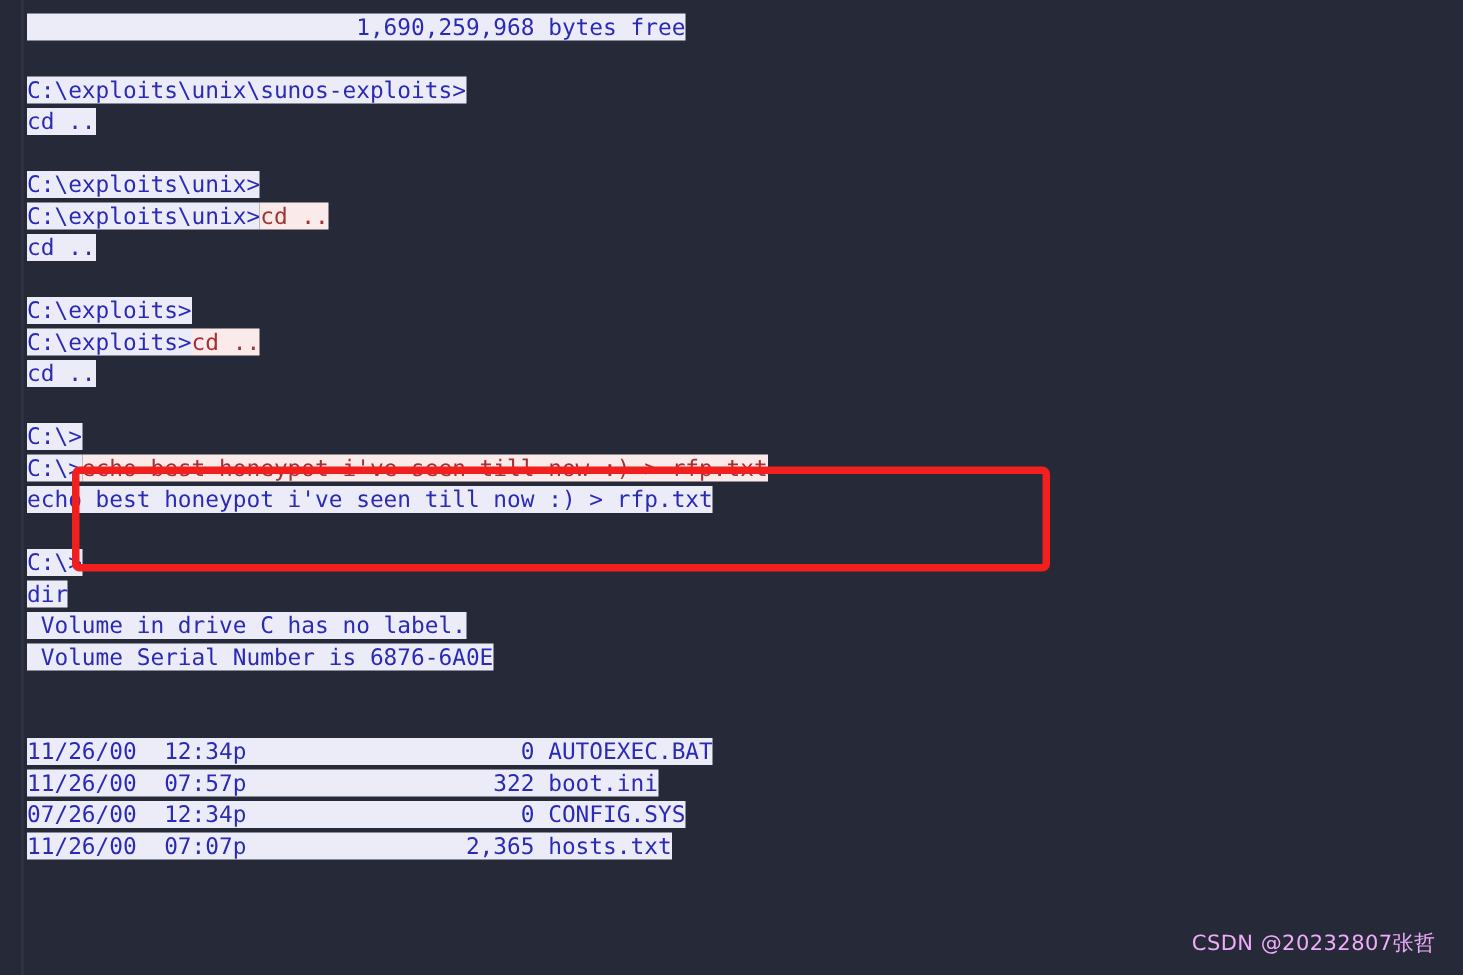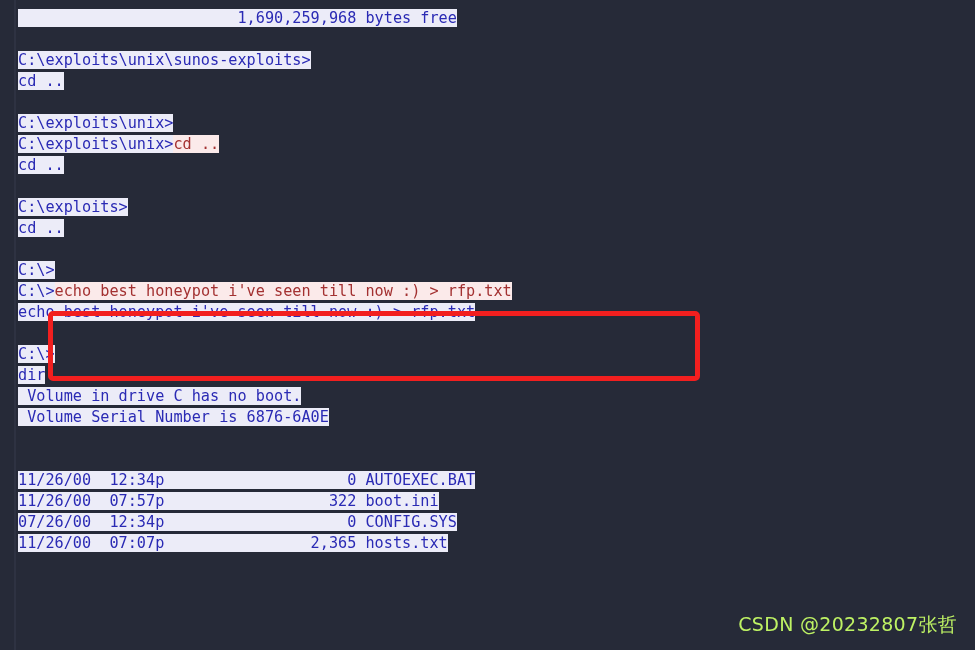--- a/index.html
+++ b/index.html
@@ -84,22 +84,22 @@
     border-radius: 5px;
     box-sizing: border-box;
     pointer-events: none;
   }
 
   #watermark {
     position: absolute;
     right: 18px;
     bottom: 12px;
     font-family: "DejaVu Sans", "Liberation Sans", sans-serif;
-    font-size: 19px;
-    color: #bef264;
+    font-size: 14px;
+    color: #f0abfc;
     letter-spacing: 0.3px;
     white-space: nowrap;
   }
 </style>
 </head>
 <body>
 
 <div id="terminal">
 
   <div class="gutter-stripe"></div>
@@ -108,29 +108,30 @@
       <div class="line"><span class="run out">                        1,690,259,968 bytes free</span></div>
       <div class="line blank">&nbsp;</div>
       <div class="line"><span class="run out">C:\exploits\unix\sunos-exploits&gt;</span></div>
       <div class="line"><span class="run out">cd ..</span></div>
       <div class="line blank">&nbsp;</div>
       <div class="line"><span class="run out">C:\exploits\unix&gt;</span></div>
       <div class="line"><span class="run out">C:\exploits\unix&gt;</span><span class="run cmd">cd ..</span></div>
       <div class="line"><span class="run out">cd ..</span></div>
       <div class="line blank">&nbsp;</div>
       <div class="line"><span class="run out">C:\exploits&gt;</span></div>
+      <div class="line"><span class="run out">C:\exploits&gt;</span><span class="run cmd">cd ..</span></div>
       <div class="line"><span class="run out">cd ..</span></div>
       <div class="line blank">&nbsp;</div>
       <div class="line"><span class="run out">C:\&gt;</span></div>
       <div class="line"><span class="run out">C:\&gt;</span><span class="run cmd">echo best honeypot i've seen till now :) &gt; rfp.txt</span></div>
       <div class="line"><span class="run out">echo best honeypot i've seen till now :) &gt; rfp.txt</span></div>
       <div class="line blank">&nbsp;</div>
       <div class="line"><span class="run out">C:\&gt;</span></div>
       <div class="line"><span class="run out">dir</span></div>
-      <div class="line"><span class="run out"> Volume in drive C has no boot.</span></div>
+      <div class="line"><span class="run out"> Volume in drive C has no label.</span></div>
       <div class="line"><span class="run out"> Volume Serial Number is 6876-6A0E</span></div>
       <div class="line blank">&nbsp;</div>
       <div class="line blank">&nbsp;</div>
       <div class="line"><span class="run out">11/26/00  12:34p                    0 AUTOEXEC.BAT</span></div>
       <div class="line"><span class="run out">11/26/00  07:57p                  322 boot.ini</span></div>
       <div class="line"><span class="run out">07/26/00  12:34p                    0 CONFIG.SYS</span></div>
       <div class="line"><span class="run out">11/26/00  07:07p                2,365 hosts.txt</span></div>
     </div>
 
   <div id="anno-box"></div>

